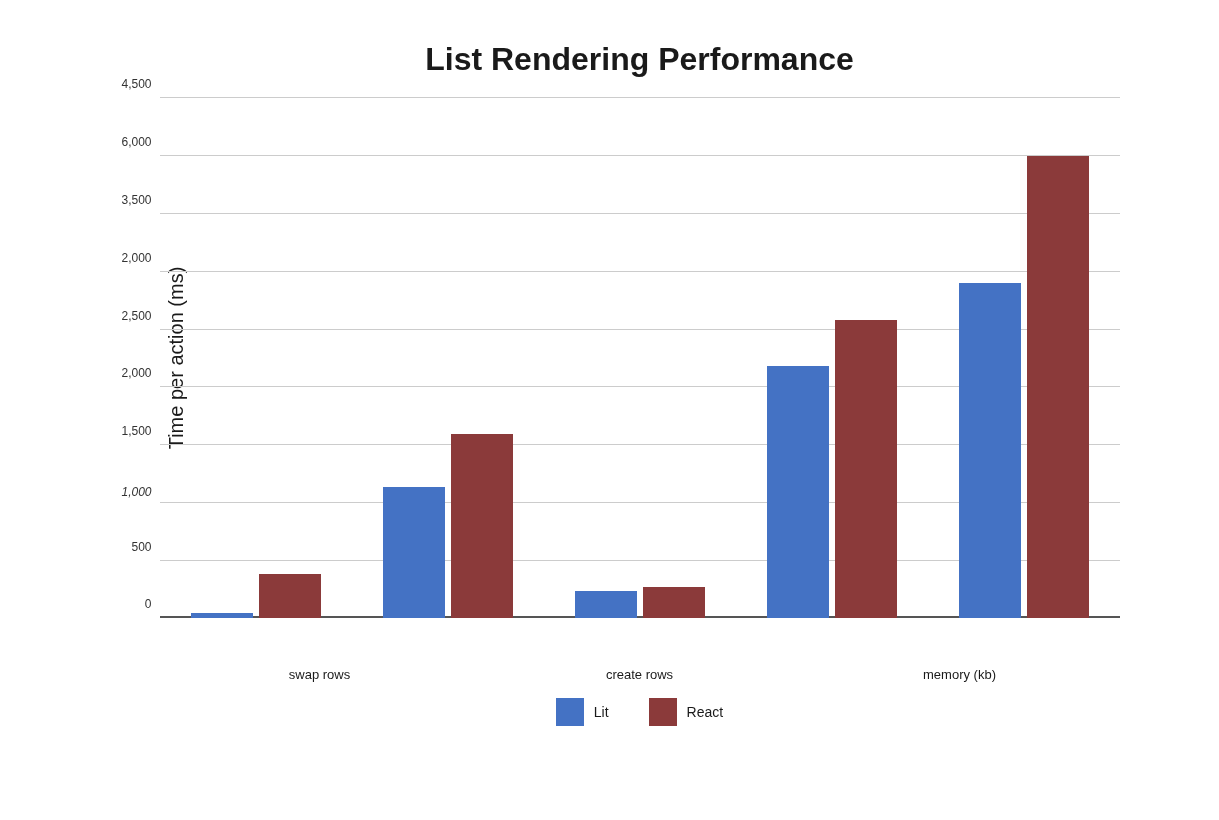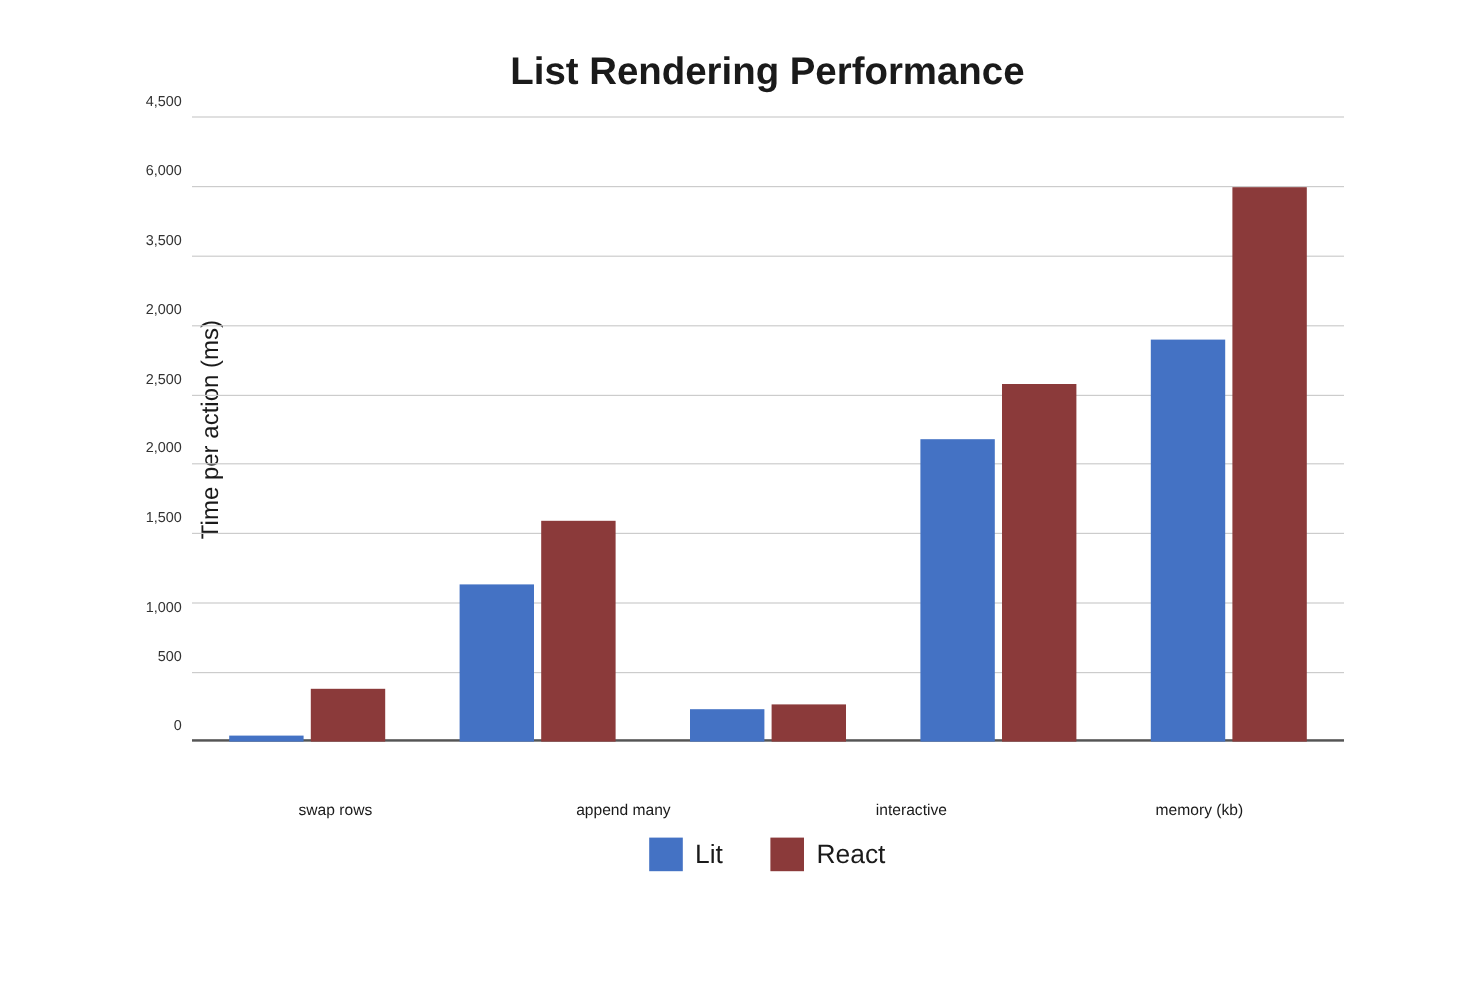--- a/index.html
+++ b/index.html
@@ -103,21 +103,21 @@
     .legend {
       display: flex;
       justify-content: center;
       gap: 40px;
       margin-top: 80px;
     }
     .legend-item {
       display: flex;
       align-items: center;
       gap: 10px;
-      font-size: 22px;
+      font-size: 14px;
       font-family: 'Arial', sans-serif;
       color: #1a1a1a;
     }
     .legend-swatch {
       width: 28px;
       height: 28px;
     }
     .legend-swatch-lit { background-color: #4472C4; }
     .legend-swatch-react { background-color: #8B3A3A; }
   </style>
@@ -131,21 +131,21 @@
 
   <div class="chart-area">
     <div class="y-axis-label">Time per action (ms)</div>
     <div class="grid-and-bars" id="grid-and-bars">
 
     <div class="grid-line" style="bottom: 0px;"></div>
         <div class="y-tick-label" style="bottom: 0px;">0</div>
         <div class="grid-line" style="bottom: 57.7778px;"></div>
         <div class="y-tick-label" style="bottom: 57.7778px;">500</div>
         <div class="grid-line" style="bottom: 115.556px;"></div>
-        <div class="y-tick-label" style="bottom: 98px;">1,000</div>
+        <div class="y-tick-label" style="bottom: 112px; font-style: italic;">1,000</div>
         <div class="grid-line" style="bottom: 173.333px;"></div>
         <div class="y-tick-label" style="bottom: 173.333px;">1,500</div>
         <div class="grid-line" style="bottom: 231.111px;"></div>
         <div class="y-tick-label" style="bottom: 231.111px;">2,000</div>
         <div class="grid-line" style="bottom: 288.889px;"></div>
         <div class="y-tick-label" style="bottom: 288.889px;">2,500</div>
         <div class="grid-line" style="bottom: 346.667px;"></div>
         <div class="y-tick-label" style="bottom: 346.667px;">2,000</div>
         <div class="grid-line" style="bottom: 404.444px;"></div>
         <div class="y-tick-label" style="bottom: 404.444px;">3,500</div>
@@ -174,24 +174,21 @@
           <div class="bar bar-lit" style="height: 335.111px; width: 62px;"></div>
           <div class="bar bar-react" style="height: 462.222px; width: 62px;"></div>
         </div>
       </div>
     <div class="x-labels" id="x-labels">
 
     <div class="x-label" style="width: 192px;">
           <div>swap rows</div>
         </div>
         <div class="x-label" style="width: 192px;">
-          <div>append many</div>
-        </div>
-        <div class="x-label" style="width: 192px;">
-          <div>interactive</div>
+          <div>create rows</div>
         </div>
         <div class="x-label" style="width: 192px;">
           <div>memory (kb)</div>
         </div>
       </div>
   </div>
 
   <div class="legend">
     <div class="legend-item">
       <div class="legend-swatch legend-swatch-lit"></div>

